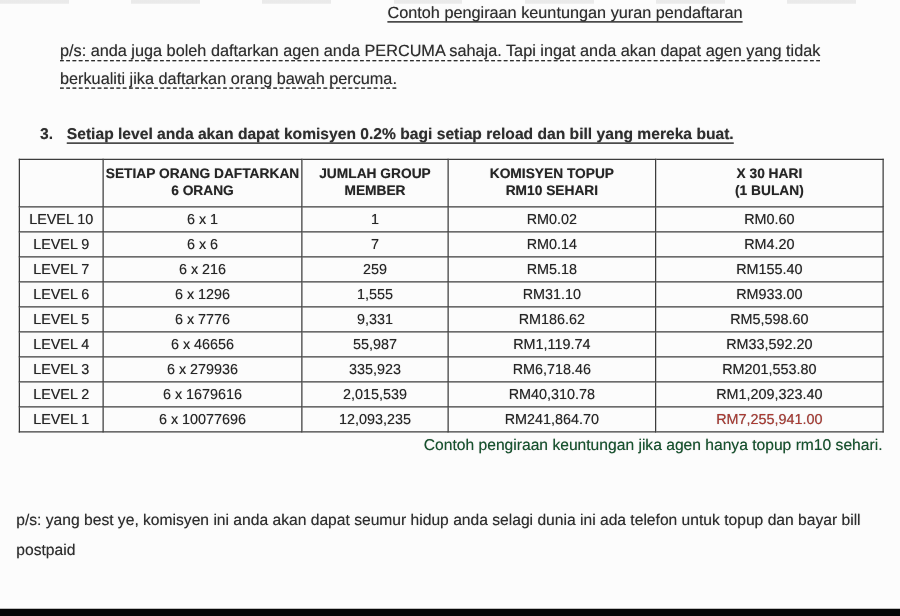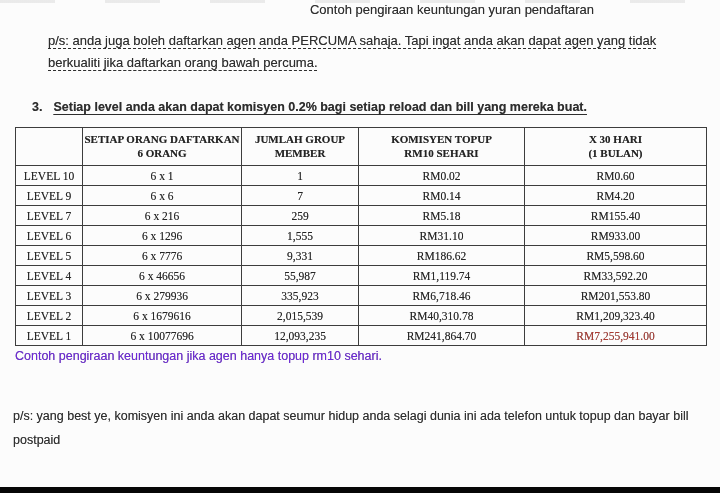--- a/index.html
+++ b/index.html
@@ -23,20 +23,21 @@
     background: repeating-linear-gradient(90deg,
       rgba(0,0,0,0.07) 0 55px,
       rgba(0,0,0,0.0) 55px 105px);
   }
   .title {
     margin: 0;
     padding: 2px 0 0 184px;
     text-align: center;
     font-size: 13px;
     font-weight: normal;
+    text-decoration: underline;
     text-underline-offset: 3px;
   }
   .ps-top {
     margin: 13px 0 0 48px;
     width: 632px;
     font-size: 13px;
     line-height: 21.5px;
     text-decoration: underline;
     text-decoration-style: dashed;
     text-decoration-thickness: 1px;
@@ -53,21 +54,20 @@
     text-decoration: underline;
     text-decoration-thickness: 1px;
     text-underline-offset: 3px;
   }
   table.commission {
     margin: 13px 0 0 15px;
     border-collapse: collapse;
     table-layout: fixed;
     width: 691px;
     color: #252525;
-    font-family: Liberation Serif, serif;
   }
   table.commission th,
   table.commission td {
     border: 1px solid #3d3d3d;
     padding: 0;
     text-align: center;
     overflow: hidden;
     white-space: nowrap;
   }
   table.commission th {
@@ -79,23 +79,23 @@
   }
   table.commission td {
     height: 19px;
     font-size: 11.5px;
     vertical-align: middle;
     margin-top: 36px;
   }
   .caption {
     width: 691px;
     margin: 3px 0 16px 15px;
-    text-align: left;
+    text-align: right;
     font-size: 12.5px;
-    color: #6d28d9;
+    color: #14532d;
   }
   .ps-bottom {
     margin: 41px 0 0 13px;
     width: 690px;
     font-size: 12.5px;
     line-height: 24px;
   }
   .bottom-bar {
     position: absolute;
     left: 0;

